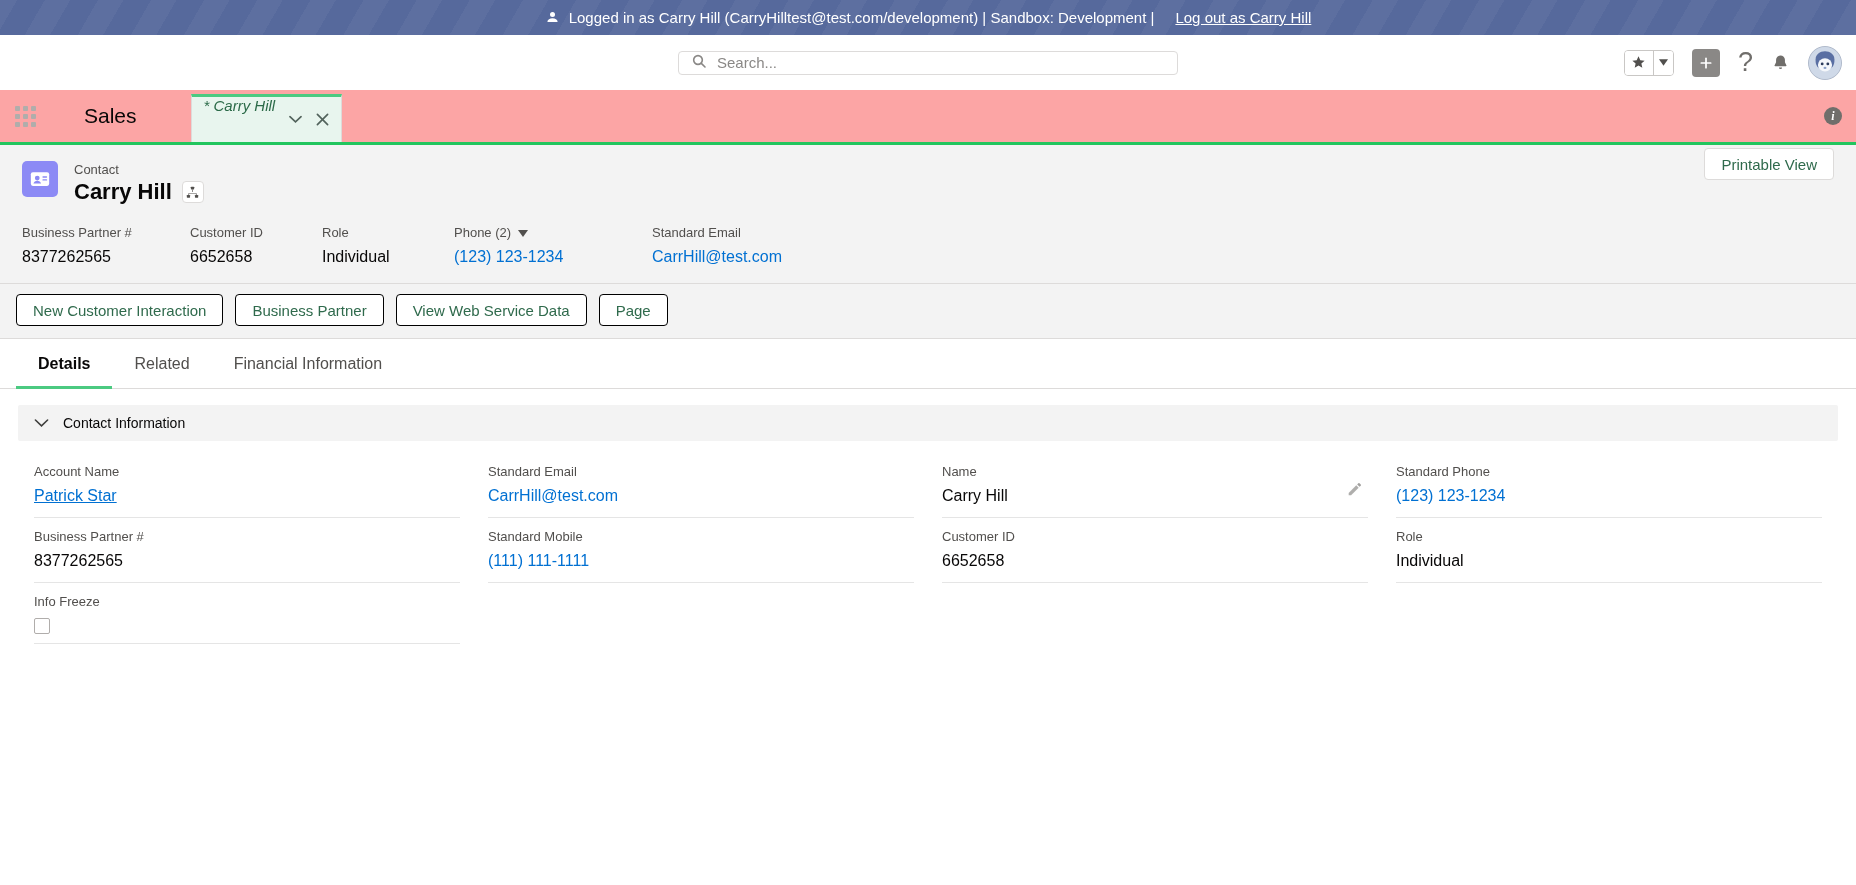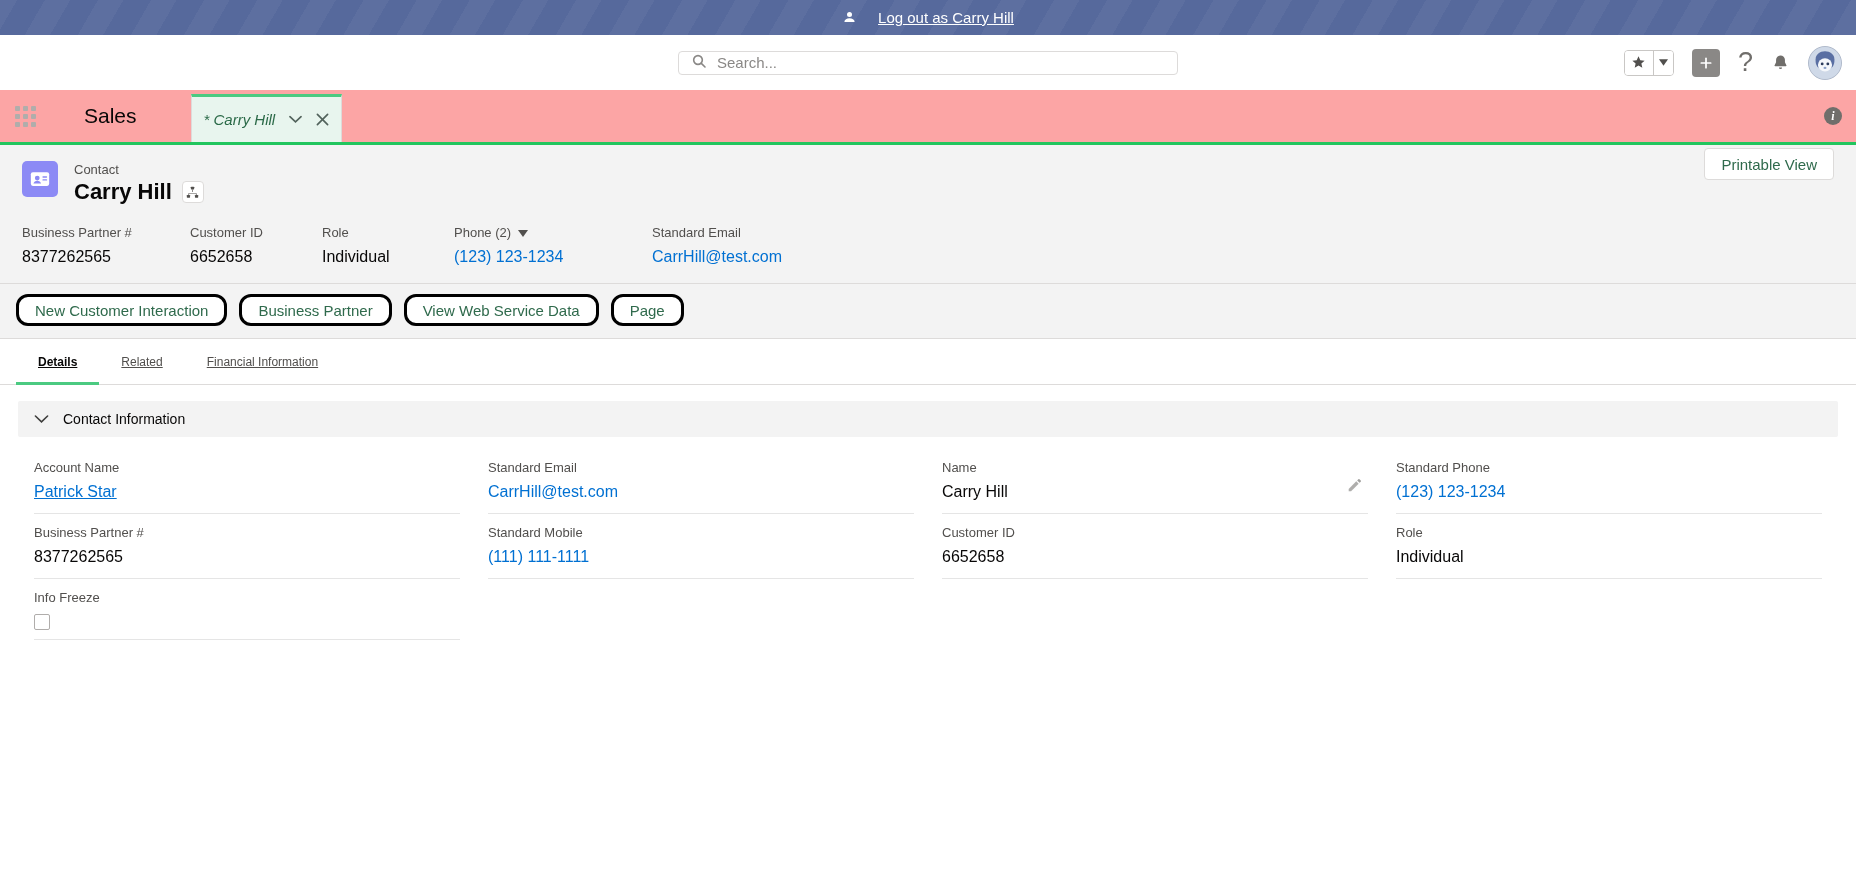--- a/index.html
+++ b/index.html
@@ -145,21 +145,20 @@
     margin-right: 22px;
     cursor: pointer;
   }
   .work-tab {
     height: 48px;
     background: #e8f5ee;
     border-top: 3px solid #4bca81;
     border-left: 1px solid #dddbda;
     border-right: 1px solid #dddbda;
     display: flex;
-    align-items: center;
     padding: 0 12px;
     gap: 14px;
     align-self: flex-end;
     cursor: pointer;
   }
   .work-tab .tab-label {
     font-size: 15px;
     font-style: italic;
     color: #2b6a48;
   }
@@ -260,45 +259,44 @@
   .actions-row {
     background: #f3f3f3;
     border-bottom: 1px solid #dddbda;
     padding: 10px 16px 12px 16px;
     display: flex;
     gap: 12px;
   }
   .action-btn {
     height: 32px;
     padding: 0 16px;
-    border: 3px solid #000000;
-    border-radius: 12px;
+    border: 1px solid #000000;
+    border-radius: 4px;
     background: #ffffff;
     color: #2f6a4c;
     font-size: 15px;
     font-family: "Liberation Sans", sans-serif;
     cursor: pointer;
     white-space: nowrap;
   }
 
   
   .detail-tabs {
     display: flex;
     border-bottom: 1px solid #dddbda;
     padding: 0 16px;
     background: #fff;
   }
   .detail-tab {
     padding: 16px 22px 13px 22px;
-    font-size: 12px;
+    font-size: 16px;
     color: #514f4d;
     cursor: pointer;
     border-bottom: 3px solid transparent;
     margin-bottom: -1px;
-    text-decoration: underline;
   }
   .detail-tab.active {
     color: #080707;
     font-weight: bold;
     border-bottom-color: #4bca81;
   }
 
   
   .section-wrap { padding: 16px 18px 0 18px; background: #fff; }
   .section-header {
@@ -352,20 +350,21 @@
 </head>
 <body>
 
 <div class="sandbox-bar">
   <span class="person-icon">
     <svg width="15" height="15" viewBox="0 0 24 24" fill="#ffffff">
       <circle cx="12" cy="7" r="4"></circle>
       <path d="M12 13c-4.4 0-8 2.2-8 5v1h16v-1c0-2.8-3.6-5-8-5z"></path>
     </svg>
   </span>
+  <span>Logged in as Carry Hill (CarryHilltest@test.com/development) | Sandbox: Development |</span>
   <span class="logout-link">Log out as Carry Hill</span>
 </div>
 
 <div class="global-header">
   <div class="search-wrap">
     <div class="search-box">
       <span>
         <svg width="16" height="16" viewBox="0 0 24 24" fill="none" stroke="#8a8886" stroke-width="2.4">
           <circle cx="10.5" cy="10.5" r="6.5"></circle>
           <line x1="15.5" y1="15.5" x2="21" y2="21" stroke-linecap="round"></line>

